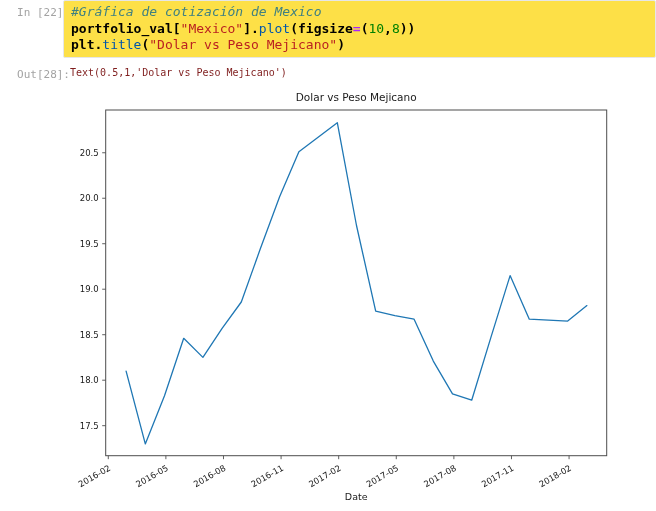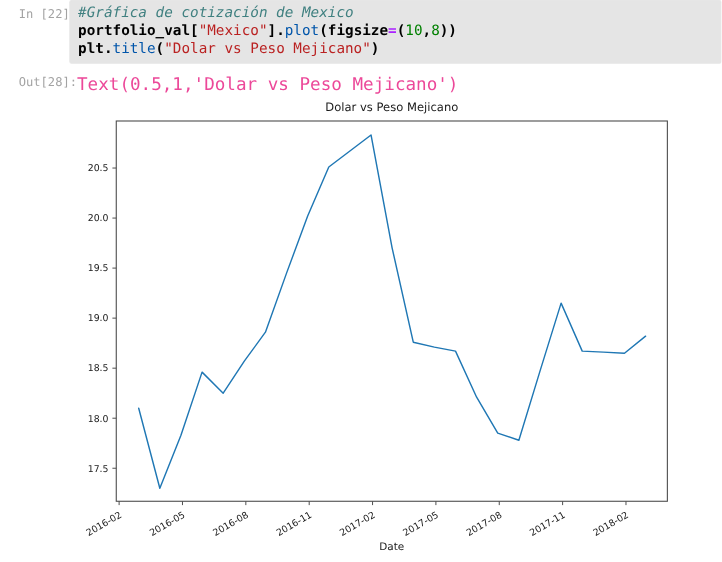--- a/index.html
+++ b/index.html
@@ -9,36 +9,36 @@
   }
   .prompt{
     position:absolute;left:12px;width:58px;text-align:right;
     font-family:"DejaVu Sans Mono","Liberation Mono",monospace;
     font-size:11px;color:#a3a3a3;white-space:pre;
   }
   .in-prompt{top:6px;}
   .out-prompt{top:68px;}
   .input-area{
     position:absolute;left:63px;top:0;width:593px;height:58px;
-    box-sizing:border-box;background:#e5e5e5;border:1px solid #e6e6e6;
+    box-sizing:border-box;background:#fde047;border:1px solid #e6e6e6;
     border-radius:2px;padding:3px 0 0 7px;
     font-family:"DejaVu Sans Mono","Liberation Mono",monospace;
     font-size:13px;line-height:16.5px;color:#000;white-space:pre;cursor:text;
   }
   .code-line{white-space:pre;}
   .tok-comment{color:#408080;font-style:italic;}
   .tok-string{color:#BA2121;}
   .tok-property{color:#0055aa;}
   .tok-operator{color:#AA22FF;font-weight:bold;}
   .tok-number{color:#008000;}
   .tok-plain{color:#000;font-weight:bold;}
   .output-text{
     position:absolute;left:70px;top:67px;
     font-family:"DejaVu Sans Mono","Liberation Mono",monospace;
-    font-size:16px;color:#ec4899;white-space:pre;
+    font-size:10px;color:#7f1d1d;white-space:pre;
   }
   .figure-wrap{position:absolute;left:0;top:0;width:656px;height:511px;}
   .figure-wrap svg{position:absolute;left:0;top:0;}
   .mpl-text{font-family:"DejaVu Sans","Liberation Sans",sans-serif;fill:#1a1a1a;}
 </style>
 </head>
 <body>
 
 <div class="prompt in-prompt">In [22]:</div>
 

